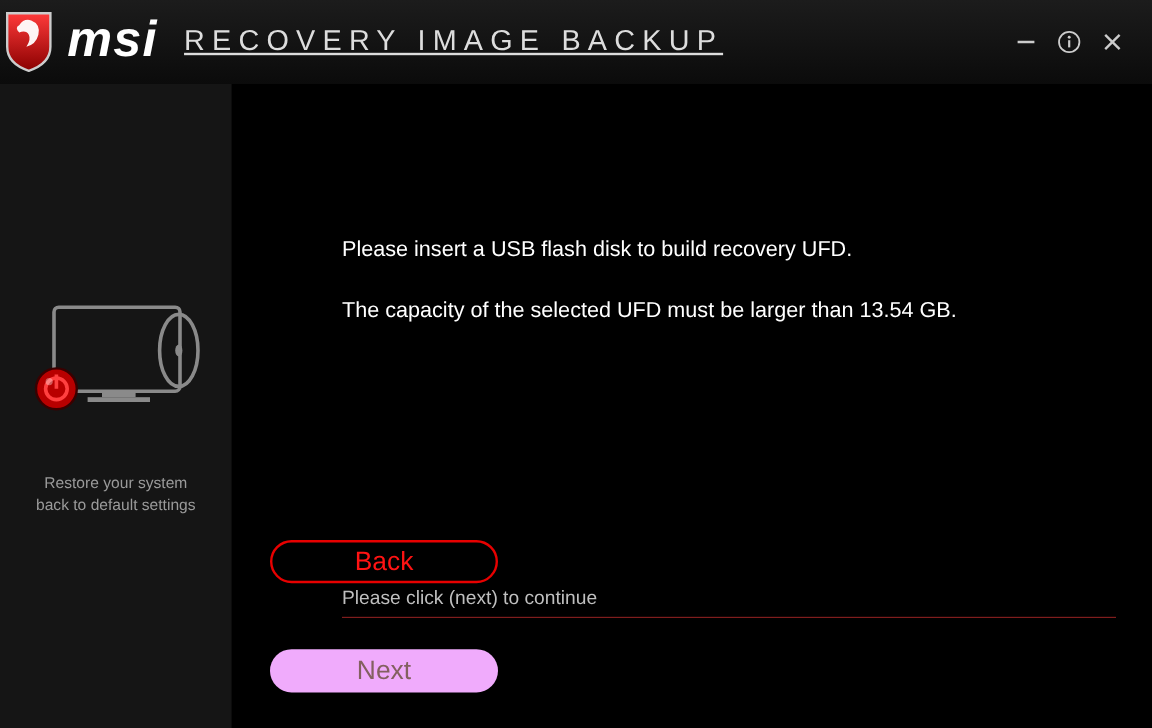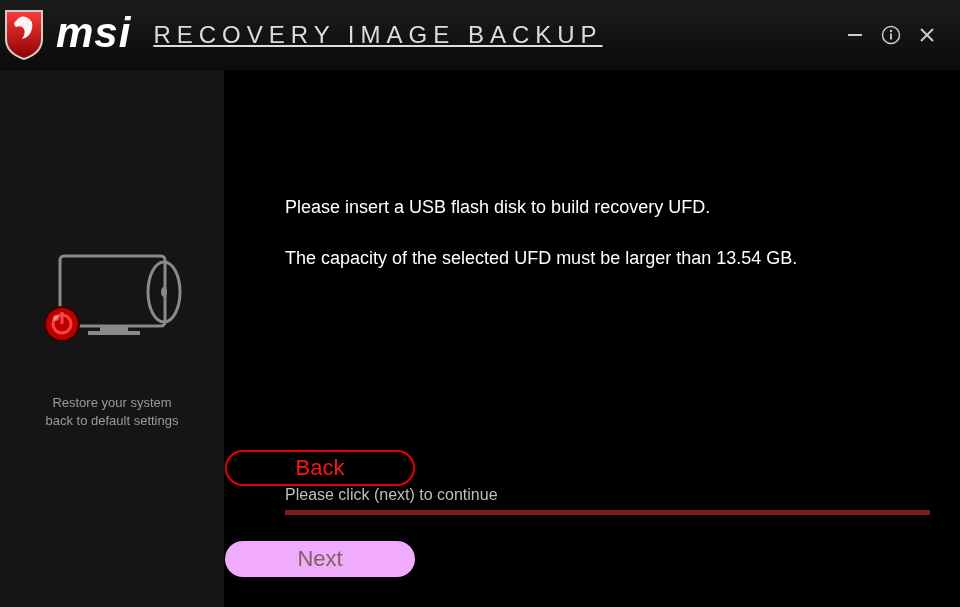--- a/index.html
+++ b/index.html
@@ -76,21 +76,21 @@
     justify-content: center;
     width: 22px;
     height: 22px;
   }
   .win-btn svg { display: block; }
   
   .sidebar {
     position: absolute;
     left: 0;
     top: 70px;
-    width: 224px;
+    width: 193px;
     bottom: 0;
     background: #151515;
     display: flex;
     flex-direction: column;
     align-items: center;
     justify-content: center;
     gap: 32px;
   }
   .side-graphic {
     position: relative;
@@ -121,21 +121,21 @@
     line-height: 1.4;
     white-space: pre-line;
     color: #fff;
   }
   .hint-row {
     position: absolute;
     left: 60px;
     right: 30px;
     bottom: 92px;
     padding-bottom: 6px;
-    border-bottom: 5px solid #7f1d1d;
+    border-bottom: 1px solid #7f1d1d;
     font-size: 16px;
     color: #bfbfbf;
   }
   .button-row {
     position: absolute;
     left: 0; right: 0;
     bottom: 30px;
     display: flex;
     justify-content: center;
     gap: 40px;

